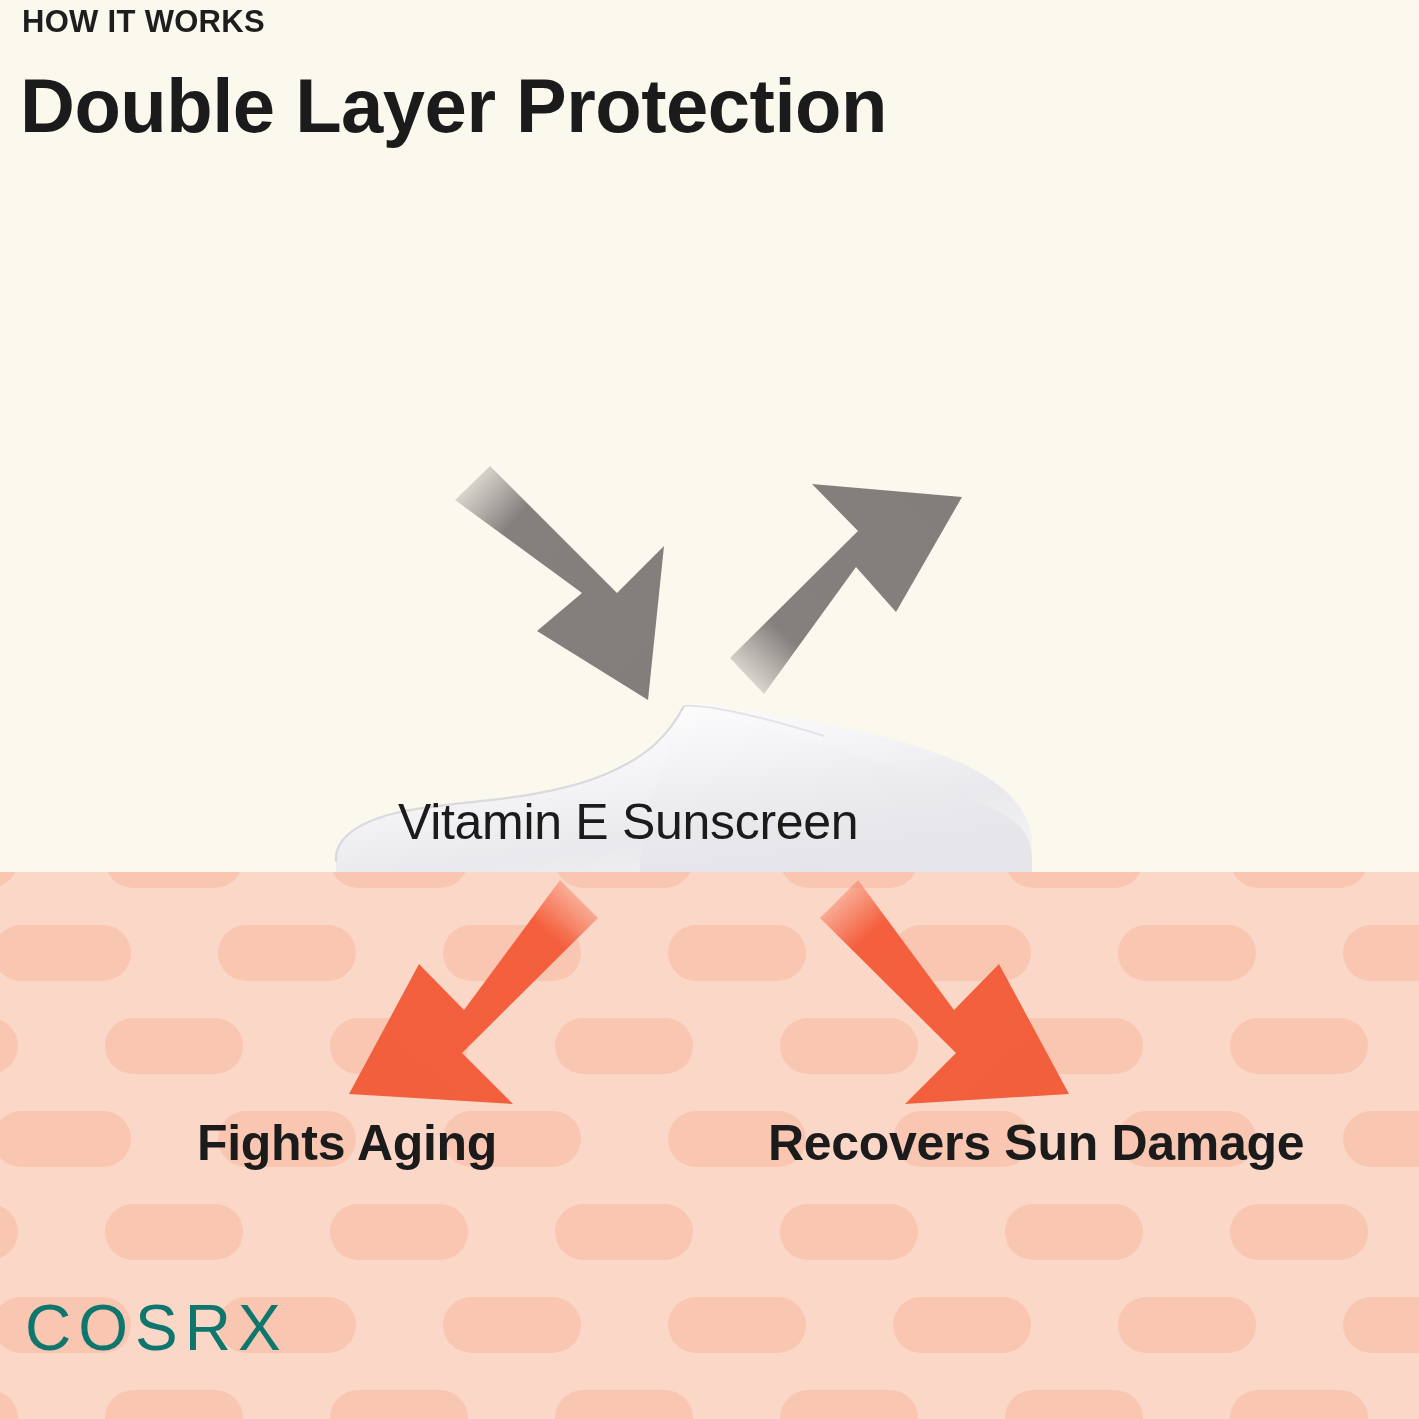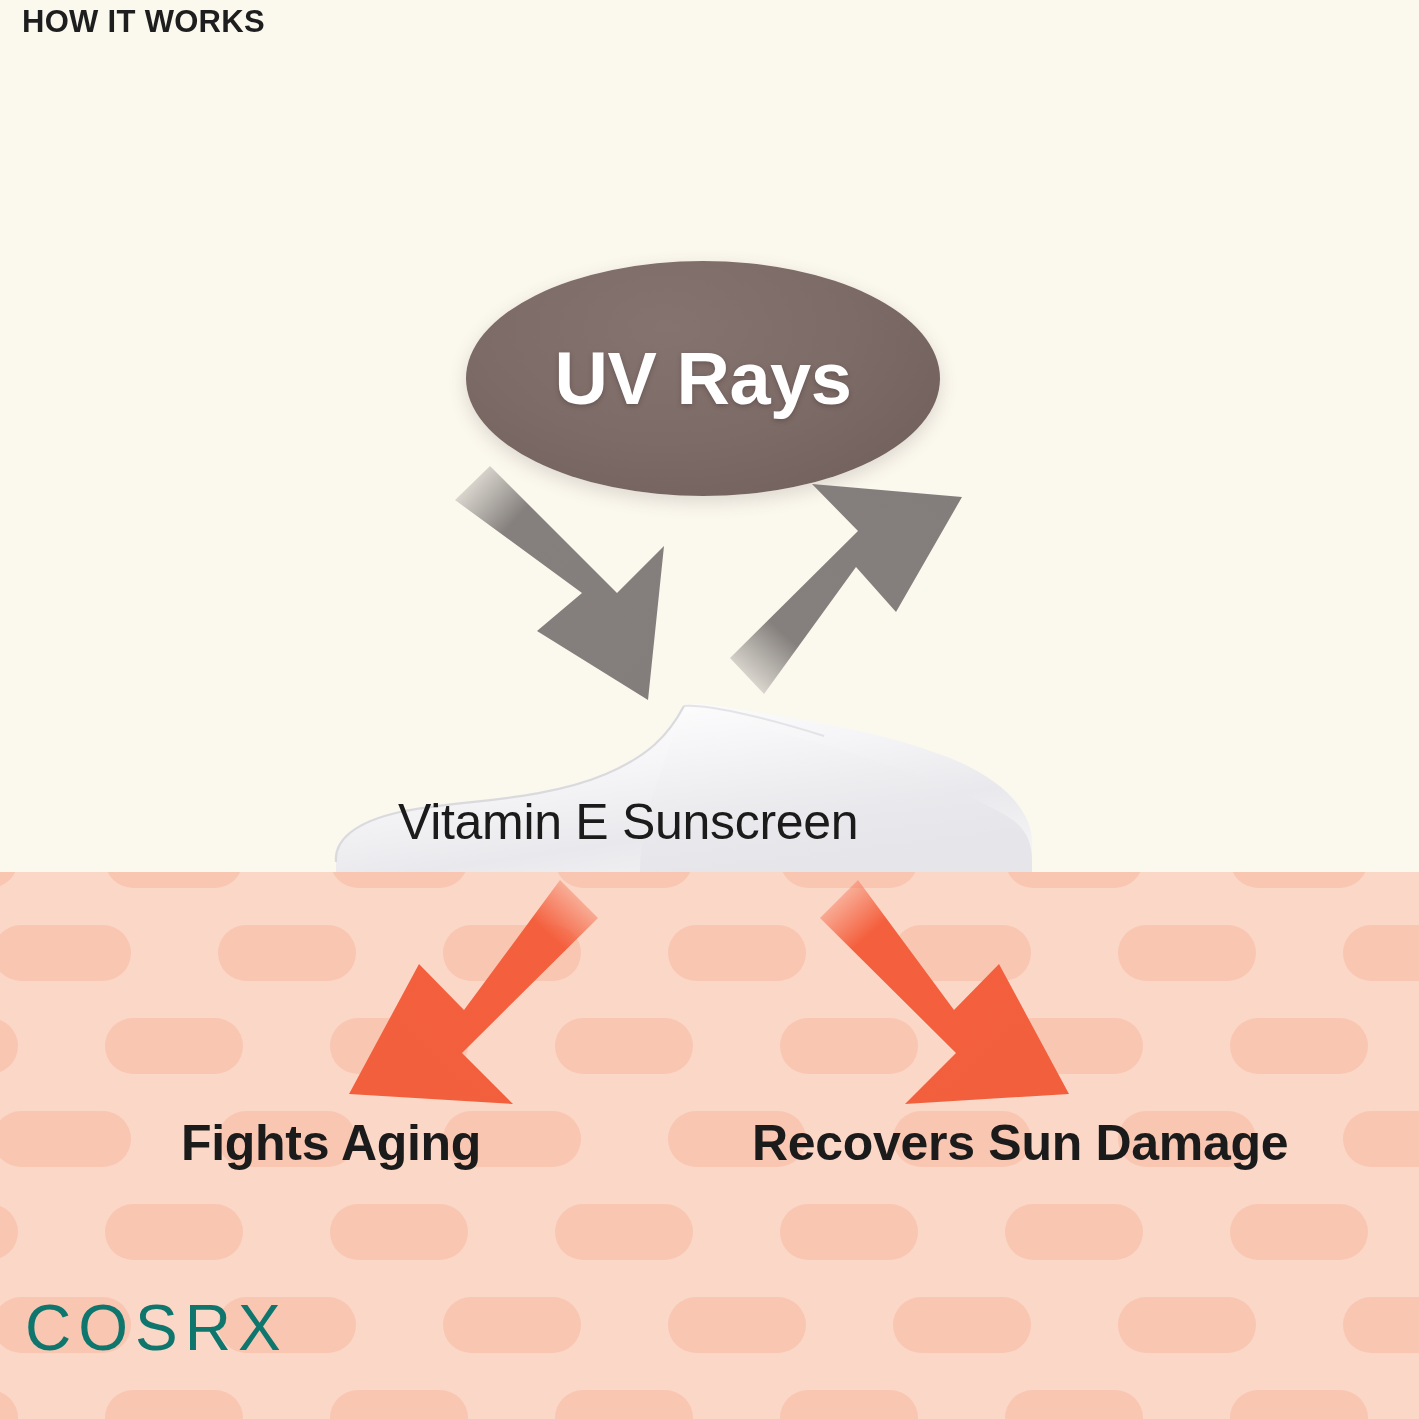--- a/index.html
+++ b/index.html
@@ -103,20 +103,21 @@
   }
 
   
   .benefit {
     position: absolute;
     font-size: 50px;
     font-weight: 700;
     color: #1B1B1B;
     white-space: nowrap;
     letter-spacing: -0.3px;
+    margin-left: 16px;
   }
   .benefit-left  { left: 181px;  top: 1114px; }
   .benefit-right { left: 752px;  top: 1114px; }
 
   
   .cream-caption {
     position: absolute;
     left: 398px; top: 793px;
     font-size: 50px;
     font-weight: 400;
@@ -139,24 +140,22 @@
   }
 </style>
 </head>
 <body>
 
 <div id="stage">
 
   <div class="cream-band"></div>
 
   <div class="eyebrow">HOW IT WORKS</div>
-
-  <div class="uv-ellipse">
-    <div class="uv-label">UV Rays</div>
-  </div>
+  <div class="headline">Double Layer Protection</div>
+
 
   <div class="skin-band">
     <div class="skin-cells" id="skin-cells">
         <div class="cell" style="left: 0px; top: 0px; background: rgb(249, 198, 178);"></div>
         <div class="cell" style="left: 225px; top: 0px; background: rgb(249, 198, 178);"></div>
         <div class="cell" style="left: 450px; top: 0px; background: rgb(249, 198, 178);"></div>
         <div class="cell" style="left: 675px; top: 0px; background: rgb(249, 198, 178);"></div>
         <div class="cell" style="left: 900px; top: 0px; background: rgb(249, 198, 178);"></div>
         <div class="cell" style="left: 1125px; top: 0px; background: rgb(249, 198, 178);"></div>
         <div class="cell" style="left: 1350px; top: 0px; background: rgb(249, 198, 178);"></div>

